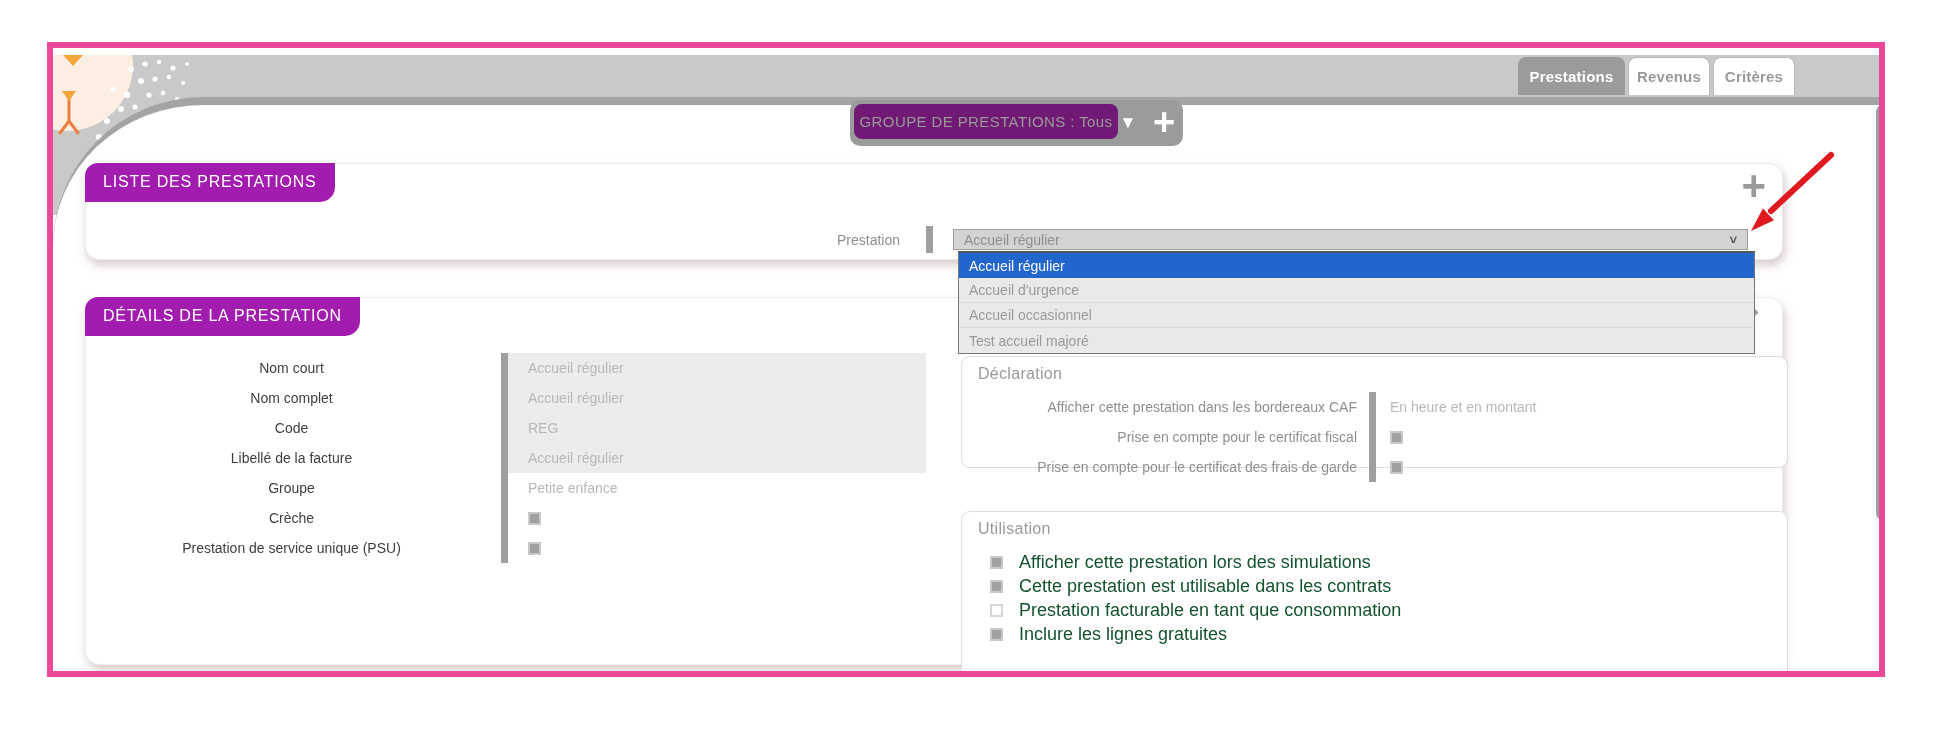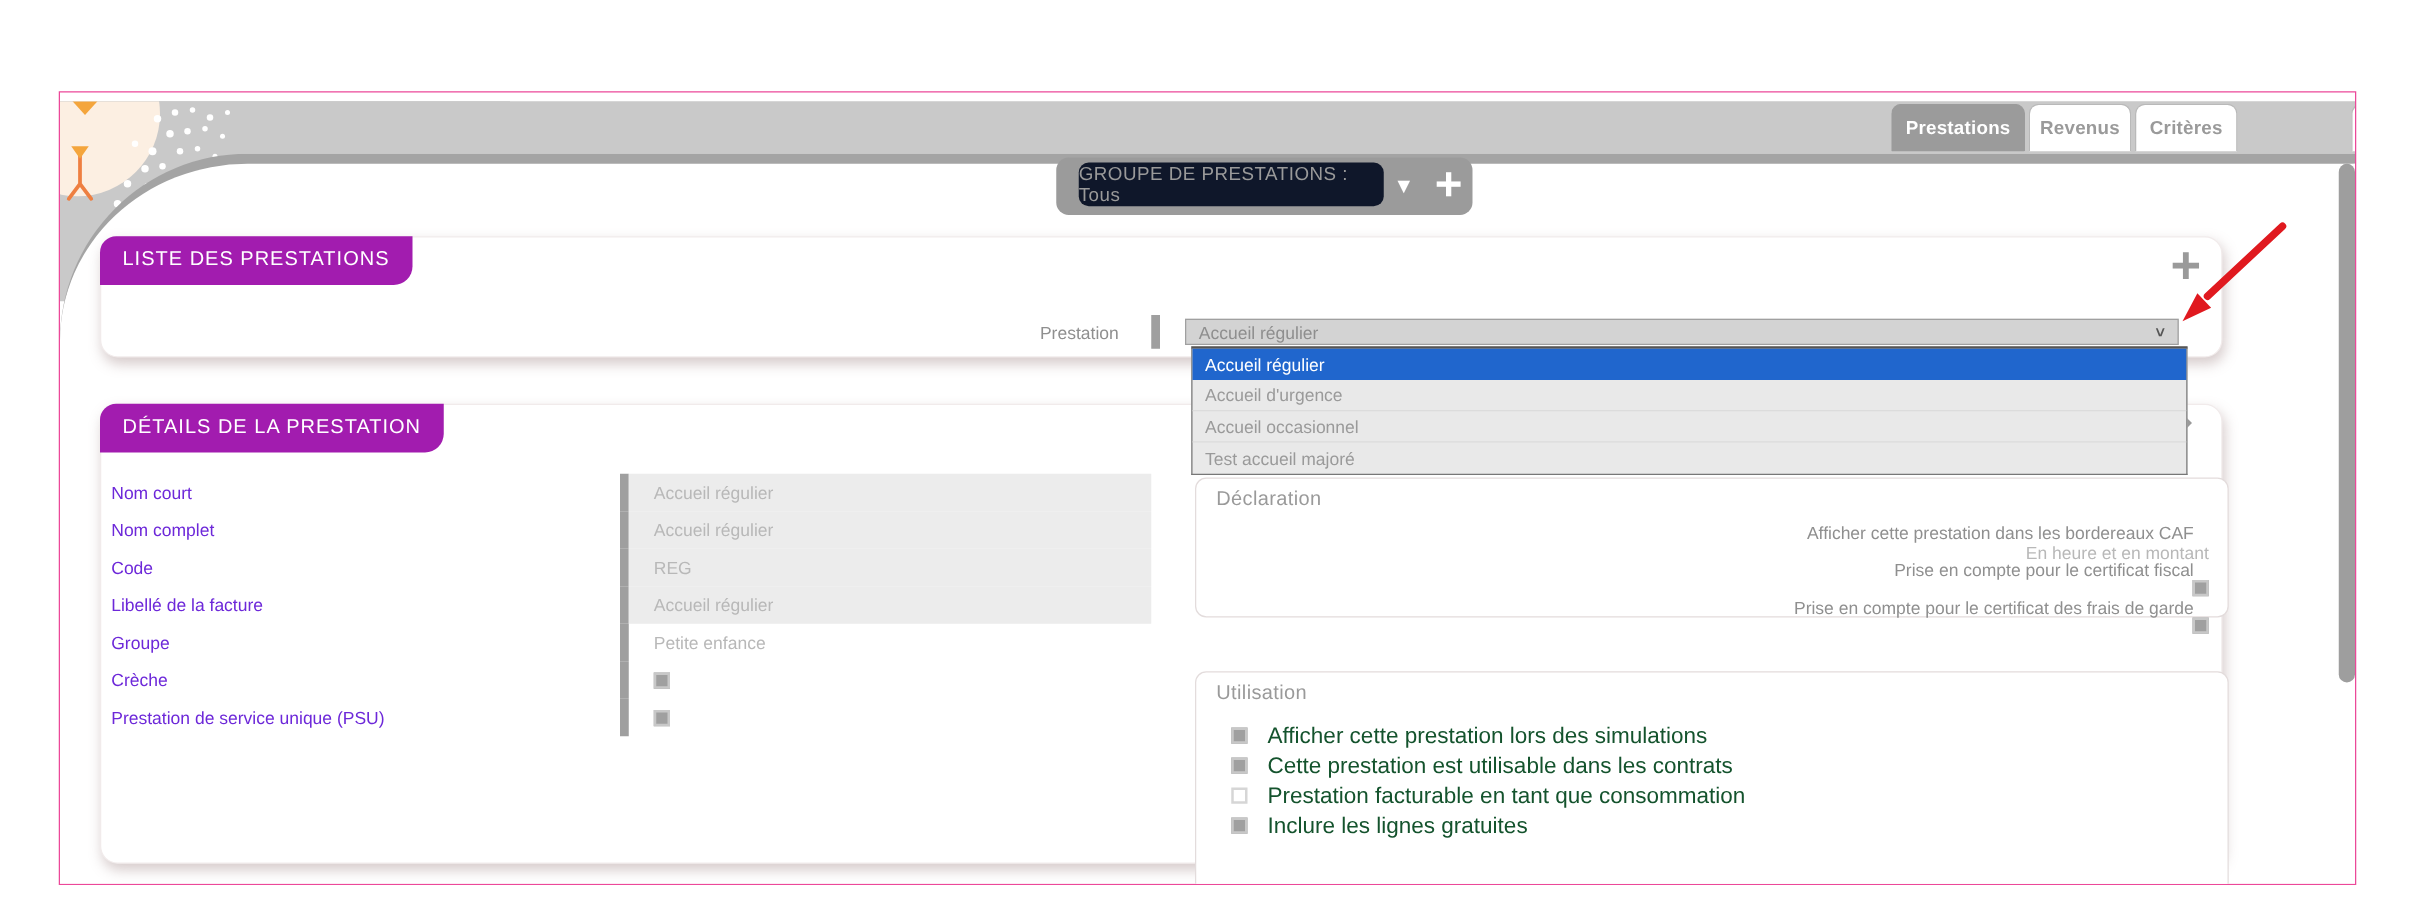--- a/index.html
+++ b/index.html
@@ -1,35 +1,35 @@
 <!DOCTYPE html>
 <html><head>
 <meta charset="utf-8">
 <style>
   * { margin:0; padding:0; box-sizing:border-box; }
   html,body { width:1937px; height:729px; background:#fff; font-family:"Liberation Sans", sans-serif; }
-  .frame { position:absolute; left:47px; top:42px; width:1838px; height:635px; border:1px solid #ec4899;
-           background:#fff; overflow:hidden;margin-top:31px; }
+  .frame { position:absolute; left:47px; top:42px; width:1838px; height:635px; border:6px solid #ec4899;
+           background:#fff; overflow:hidden; }
 
   
   .band { position:absolute; top:7px; left:0; right:0; height:50px; background:#c9c9c9; }
   .band-left { position:absolute; top:7px; left:0; width:360px; height:160px; background:#c9c9c9; overflow:hidden; }
   .content { position:absolute; top:49px; left:0; right:0; bottom:0; background:#fff;
              border-top:8px solid #a4a4a4; border-top-left-radius:150px; }
 
   
   .tab { position:absolute; top:9px; height:38px; display:flex; align-items:center; justify-content:center;
          background:#fff; border:1px solid #b9b9b9; border-bottom:none; border-radius:8px 8px 0 0;
          color:#9a9a9a; font-weight:bold; font-size:15px; cursor:default; letter-spacing:.2px; }
   .tab.active { background:#9b9b9b; border-color:#9b9b9b; color:#fff; }
 
   
   .group-ctl { position:absolute; left:797px; top:52px; width:333px; height:46px; background:#9b9b9b;
                border-radius:10px; z-index:5; }
-  .group-box { position:absolute; left:18px; top:4px; width:244px; height:35px; background:#0f172a; border-radius:8px;
+  .group-box { position:absolute; left:4px; top:4px; width:264px; height:35px; background:#701a75; border-radius:8px;
                display:flex; align-items:center; justify-content:center; color:#9a9a9a; font-size:15px; letter-spacing:.4px; }
   .group-tri { position:absolute; left:258px; top:8px; width:40px; height:30px; color:#fff; font-size:17px;
                display:flex; align-items:center; justify-content:center; }
   .group-plus { position:absolute; left:296px; top:1px; width:36px; height:42px; color:#fff; font-size:38px; font-weight:bold;
                 display:flex; align-items:center; justify-content:center; }
 
   
   .scroll-thumb { position:absolute; left:1823px; top:57px; width:13px; height:415px; background:#9e9e9e; border-radius:7px; }
 
   
@@ -54,34 +54,34 @@
   .dropdown { position:absolute; left:905px; top:203px; width:797px; background:#e9e9e9; border:1px solid #777;
               border-top:2px solid #555; z-index:30; }
   .dd-opt { height:25px; display:flex; align-items:center; padding:0 10px; color:#9a9a9a; font-size:14px;
             border-bottom:1px solid #dcdcdc; cursor:pointer; }
   .dd-opt:last-child { border-bottom:none; }
   .dd-opt.selected { background:#2066cd; color:#fff; border-bottom:none; }
 
   
   .lform { position:absolute; left:8px; top:55px; width:848px; }
   .fl-row { display:flex; height:30px; align-items:center; }
-  .fl-label { width:407px; text-align:left; color:#6d28d9; font-size:14px; padding-right:12px; }
+  .fl-label { width:407px; text-align:center; color:#404040; font-size:14px; padding-right:12px; }
   .fl-value { width:418px; align-self:stretch; display:flex; align-items:center; padding-left:20px;
               color:#b8b8b8; font-size:14px; }
   .fl-row.shaded .fl-value { background:#ececec; }
 
   
   .cb { width:13px; height:13px; border:2px solid #d6d6d6; background:#fff; display:inline-block; cursor:pointer; }
   .cb.checked { background:#a0a0a0; border-color:#c8c8c8; }
 
   
   .gbox { position:absolute; left:875px; width:827px; border:1px solid #e3dcdc; border-radius:9px; background:#fff; }
   .gbox-title { position:absolute; left:16px; top:8px; color:#9a9a9a; font-size:16px; letter-spacing:.3px; }
   .g-rows { position:absolute; left:10px; top:35px; width:800px; }
-  .g-row { display:flex; height:30px; align-items:flex-end;flex-direction:column; }
+  .g-row { display:flex; height:30px; align-items:center; }
   .g-label { width:397px; text-align:right; color:#8f8f8f; font-size:14px; padding-right:12px; }
   .g-value { display:flex; align-items:center; padding-left:14px; color:#b8b8b8; font-size:14px; }
   .u-rows { position:absolute; left:28px; top:38px; width:760px; }
   .u-row { display:flex; height:24px; align-items:center; }
   .u-row .cb { margin-right:16px; }
   .u-label { color:#14532d; font-size:18px; }
 
   .arrow-overlay { position:absolute; left:1660px; top:95px; width:130px; height:110px; z-index:40; pointer-events:none; }
 </style>
 </head>

